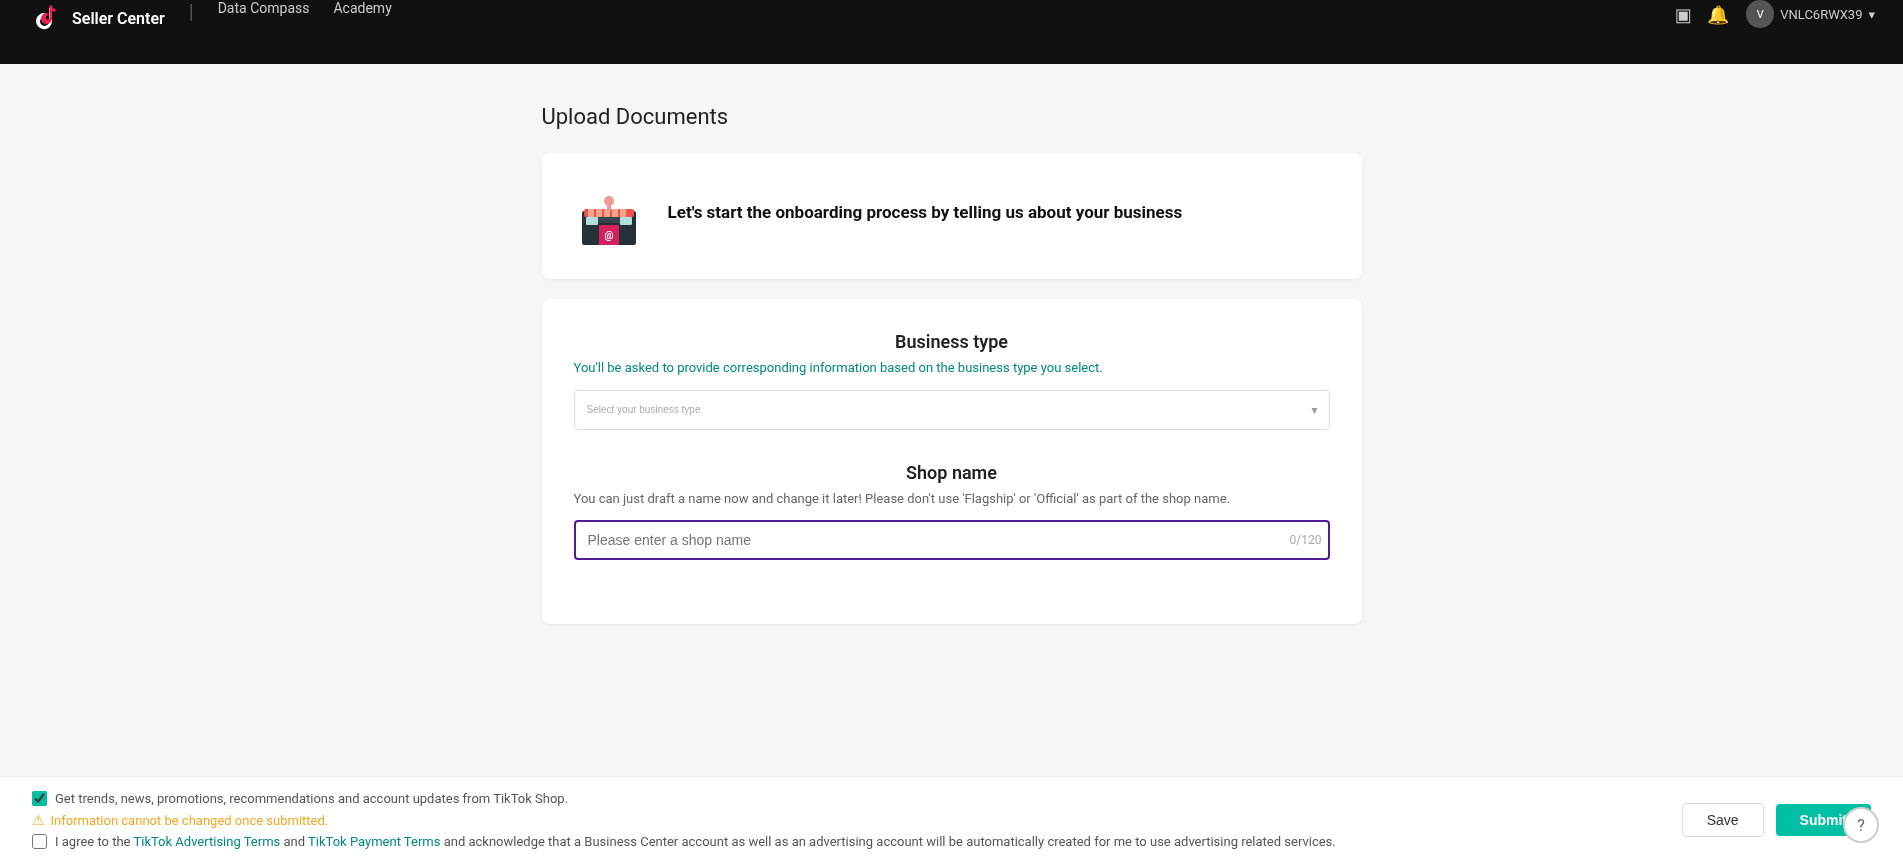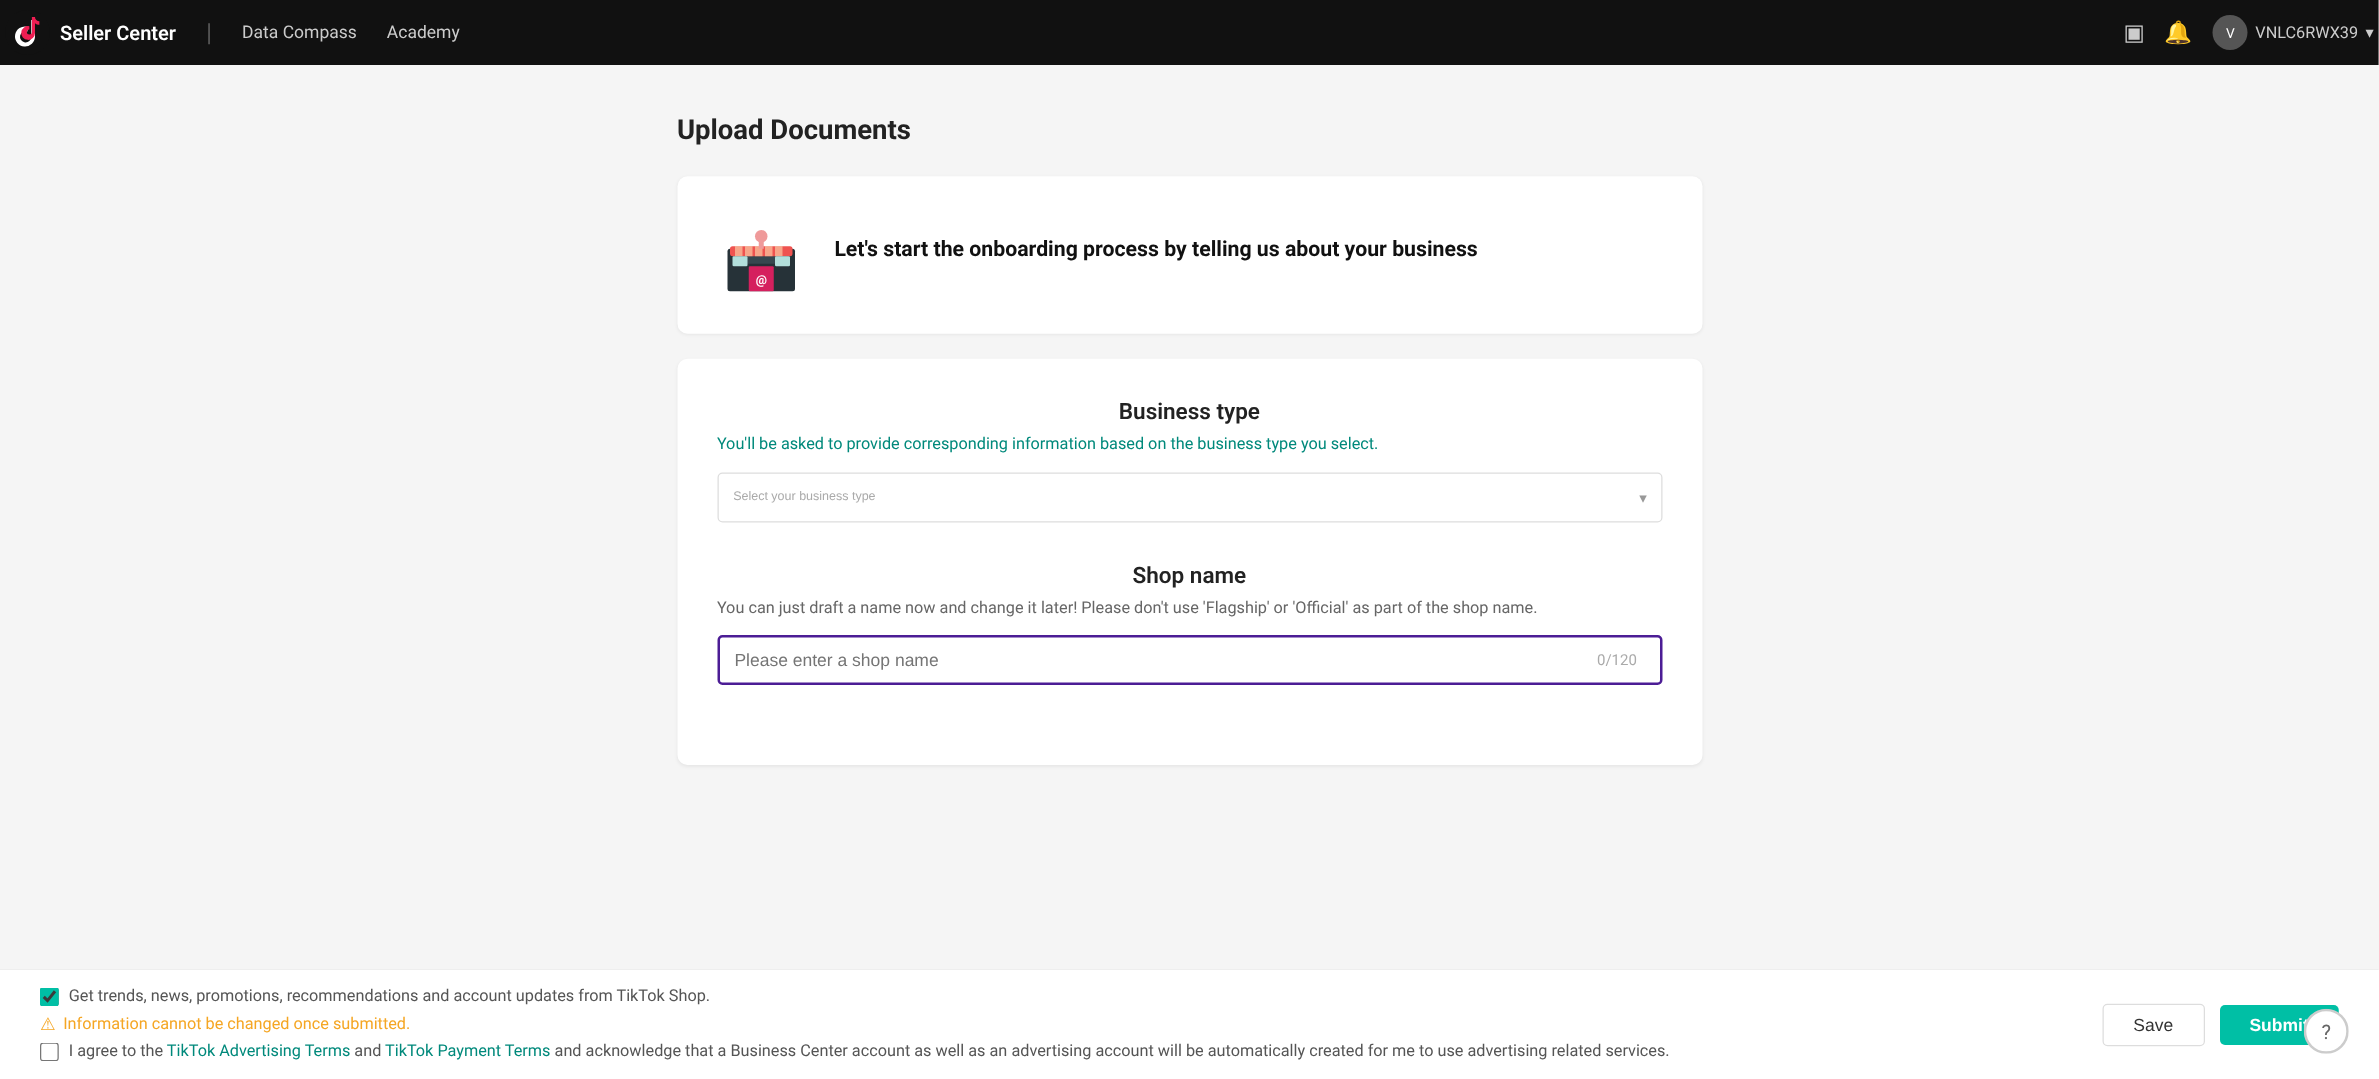--- a/index.html
+++ b/index.html
@@ -1,24 +1,24 @@
 <!DOCTYPE html>
 <html><head>
   <meta charset="utf-8">
   <style>
     * { box-sizing: border-box; margin: 0; padding: 0; }
     body { font-family: -apple-system, BlinkMacSystemFont, 'Segoe UI', Roboto, sans-serif; background: #f5f5f5; color: #333; }
 
     
     .navbar {
       background: #111;
-      height: 52px;
-      display: flex;
-      align-items: center;
-      padding: 0 4px;
+      height: 64px;
+      display: flex;
+      align-items: flex-start;
+      padding: 0 28px;
       gap: 24px;
     }
     .navbar-brand {
       display: flex;
       align-items: center;
       gap: 8px;
       color: #fff;
     }
     .tiktok-logo {
       width: 36px;
@@ -75,21 +75,21 @@
     }
 
     
     .page-container {
       max-width: 860px;
       margin: 0 auto;
       padding: 40px 20px 100px;
     }
     .page-title {
       font-size: 22px;
-      font-weight: 700;
+      font-weight: 400;
       color: #222;
       margin-bottom: 24px;
     }
 
     
     .info-card {
       background: #fff;
       border-radius: 8px;
       padding: 28px 32px;
       display: flex;
@@ -178,21 +178,21 @@
       padding: 0 60px 0 12px;
       font-size: 14px;
       color: #333;
       outline: none;
     }
     .input-wrapper {
       position: relative;
     }
     .input-counter {
       position: absolute;
-      right: 20px;
+      right: 8px;
       top: 50%;
       transform: translateY(-50%);
       font-size: 12px;
       color: #aaa;
     }
 
     
     .bottom-bar {
       background: #fff;
       border-top: 1px solid #eee;

